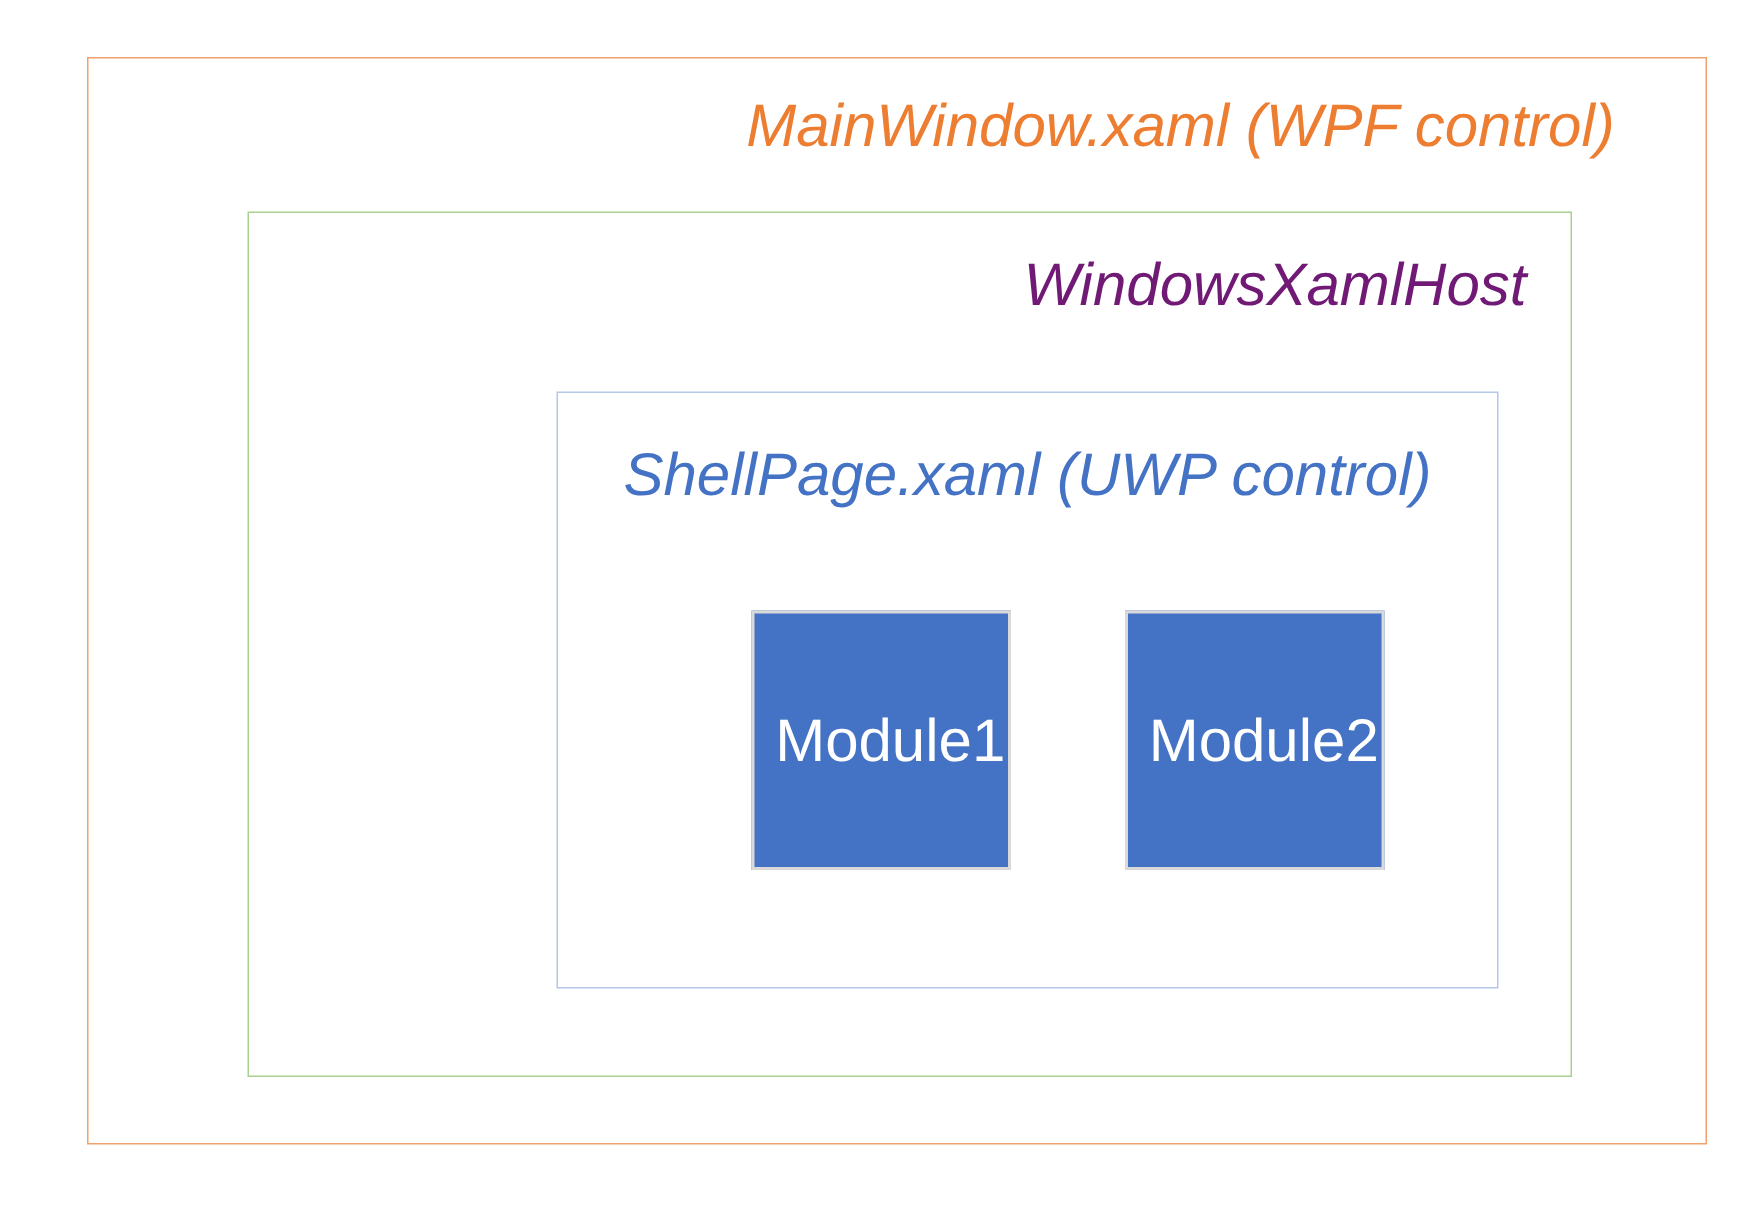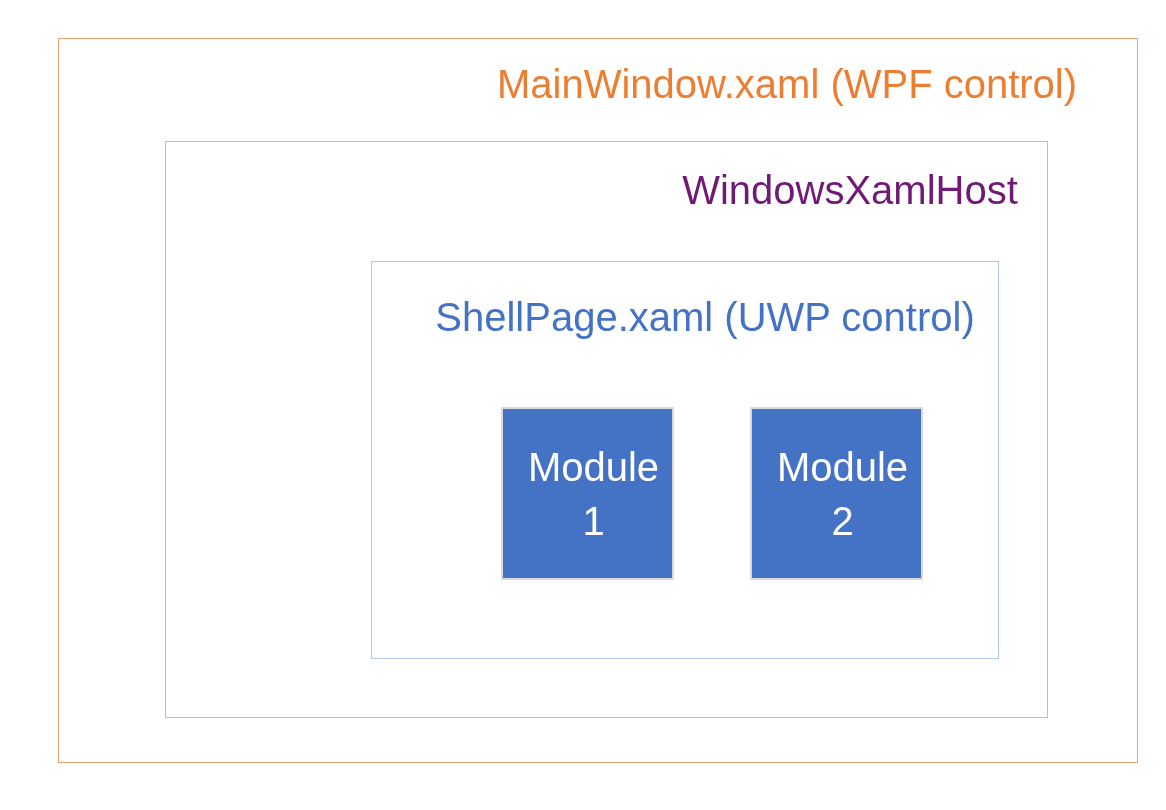--- a/index.html
+++ b/index.html
@@ -34,46 +34,46 @@
     left: 371px; top: 261px;
     width: 628px; height: 398px;
     border: 1.5px solid #b4c7e7;
   }
   .diagram-label {
     position: absolute;
     font-size: 40px;
     line-height: 40px;
     text-align: center;
     white-space: nowrap;
+    font-style: italic;
   }
   .label-outer {
     left: 437px; top: 64px;
     width: 700px;
     color: #ed7d31;
   }
   .label-host {
     left: 650px; top: 170px;
     width: 400px;
     color: #701a75;
   }
   .label-shell {
     left: 371px; top: 297px;
     width: 628px;
     color: #4472c4;
-    margin-left: 20px;
   }
   .module {
     position: absolute;
     top: 407px;
     width: 173px; height: 173px;
     background: #4472c4;
     border: 2px solid #d9d9d9;
     box-sizing: border-box;
     display: flex;
-    flex-direction: column;
+    flex-direction: row;
     align-items: center;
     justify-content: center;
     color: #ffffff;
     font-size: 40px;
     line-height: 54px;
     text-align: center;
     padding-left: 12px;
   }
   .module-1 { left: 501px; }
   .module-2 { left: 750px; }

